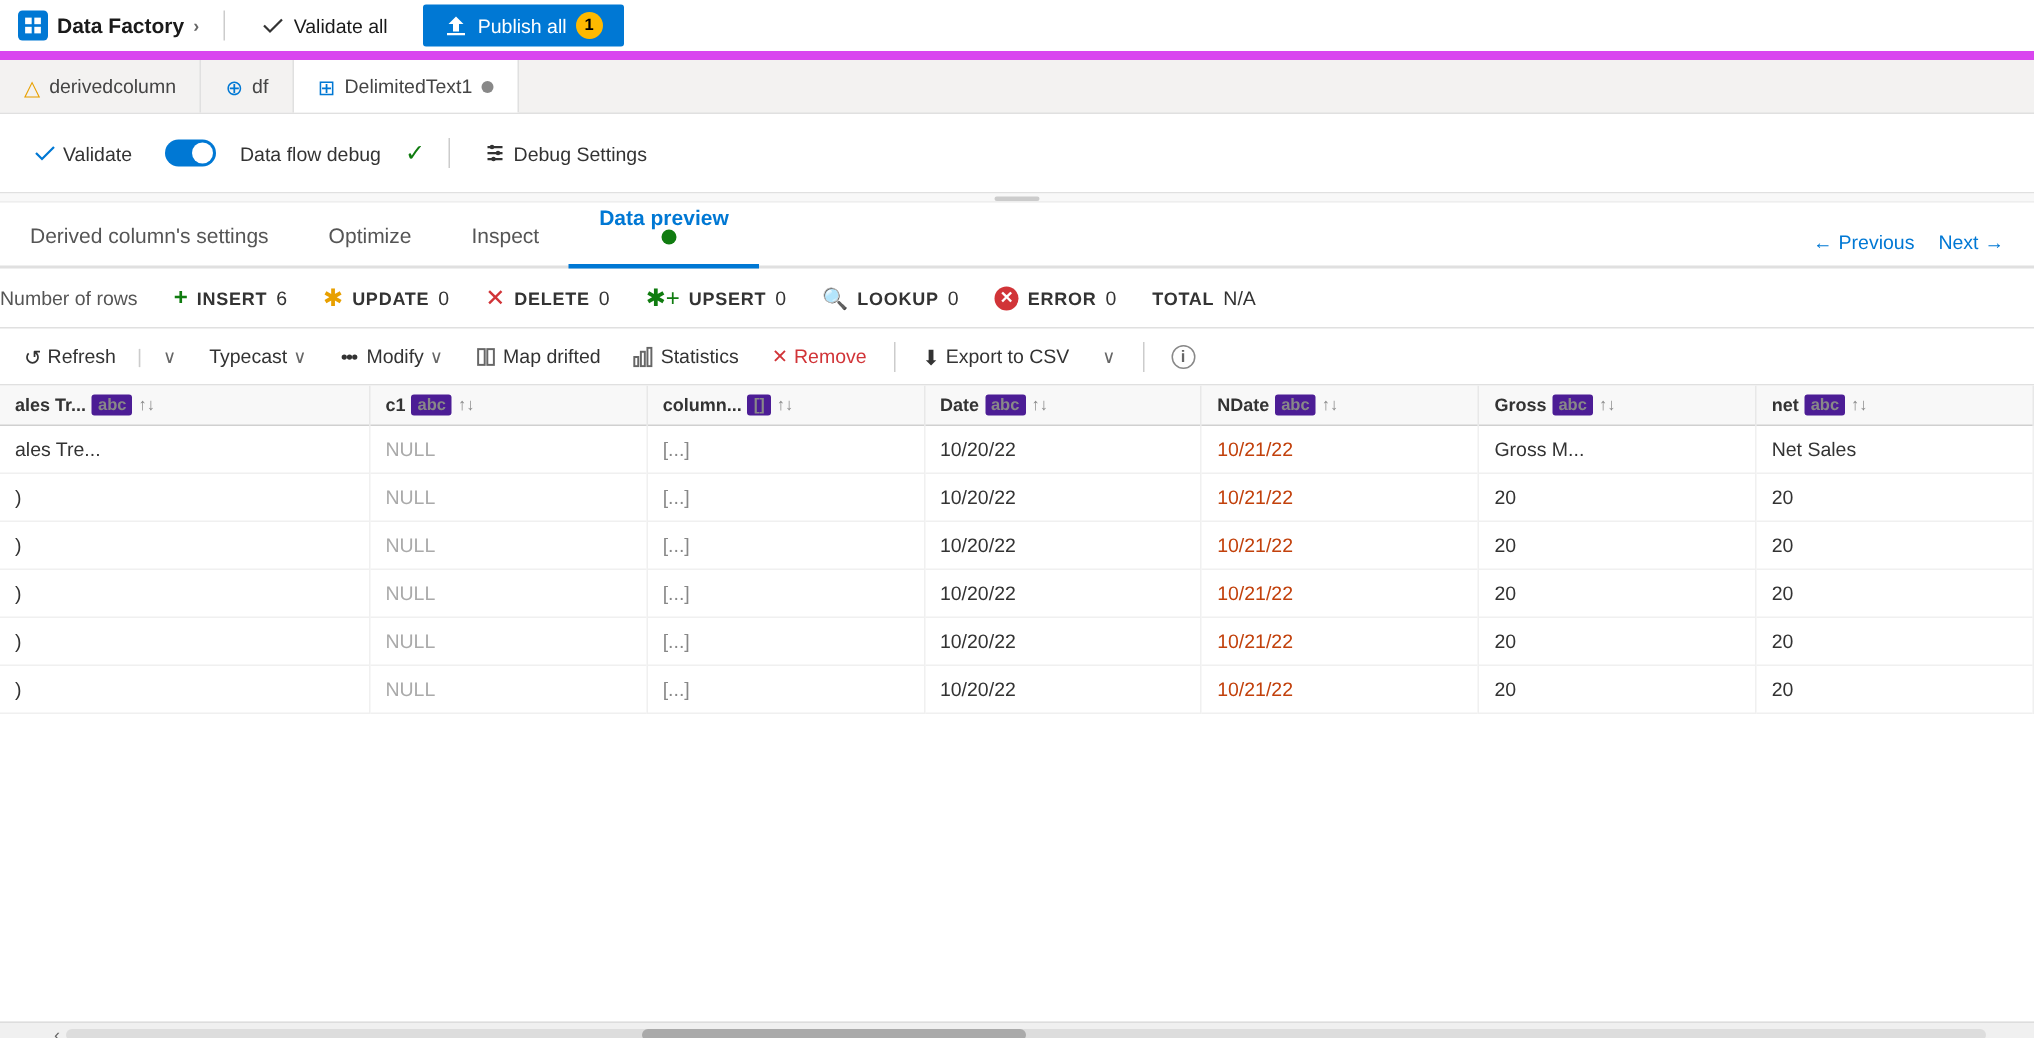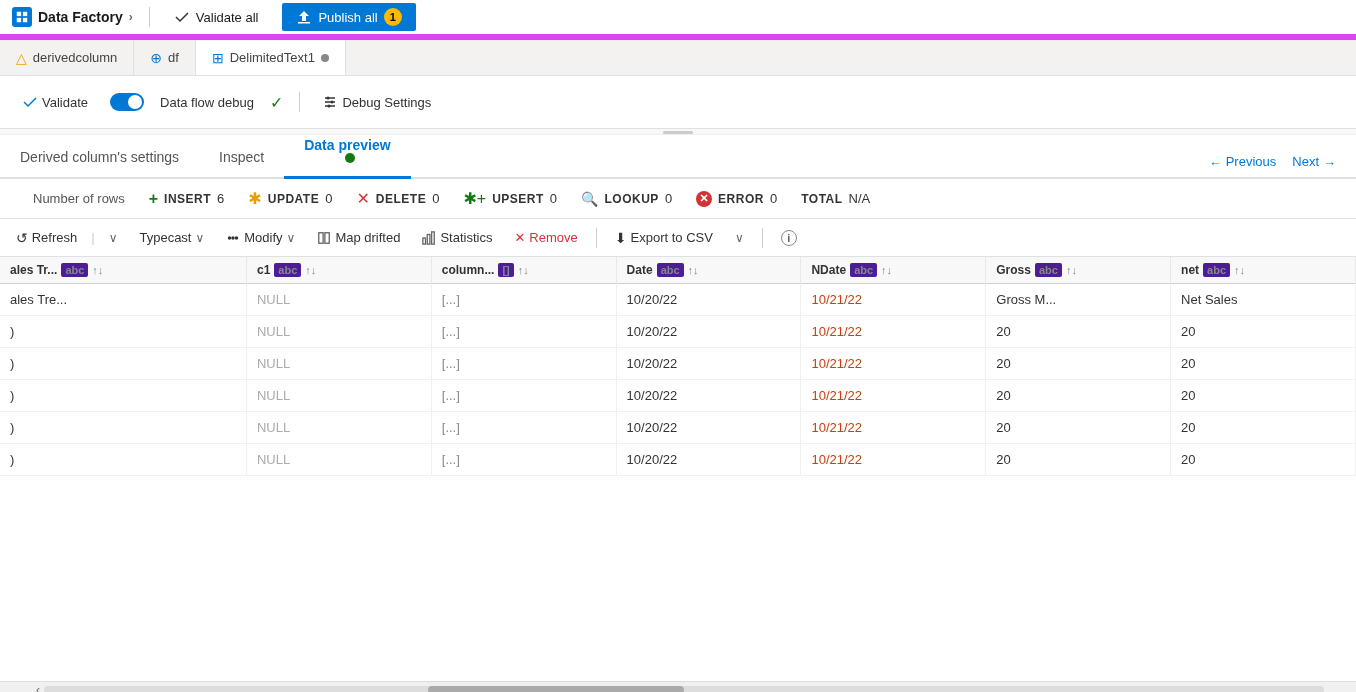--- a/index.html
+++ b/index.html
@@ -123,21 +123,21 @@
       padding-right: 20px; padding-bottom: 8px;
     }
     .prev-next-btn {
       background: none; border: none; cursor: pointer; color: #0078d4;
       font-size: 13px; display: flex; align-items: center; gap: 4px;
     }
 
     
     .stats-row {
       display: flex; align-items: center; height: 40px;
-      padding: 0 33px; border-bottom: 1px solid #e0e0e0;
+      padding: 0 0; border-bottom: 1px solid #e0e0e0;
       gap: 24px; font-size: 13px;
     }
     .stats-label { color: #555; }
     .stats-item { display: flex; align-items: center; gap: 6px; }
     .stats-icon-insert { color: #107c10; font-weight: bold; font-size: 16px; }
     .stats-icon-update { color: #e8a000; font-size: 16px; }
     .stats-icon-delete { color: #d13438; font-size: 16px; }
     .stats-icon-upsert { color: #107c10; font-size: 16px; }
     .stats-icon-lookup { color: #888; font-size: 14px; }
     .stats-icon-error { background: #d13438; color: white; border-radius: 50%; width: 16px; height: 16px; display: flex; align-items: center; justify-content: center; font-size: 11px; font-weight: bold; }
@@ -273,20 +273,23 @@
   </button>
 </div>
 
 <div style="display:flex;justify-content:center;height:6px;background:#f8f8f8;border-bottom:1px solid #eee;">
   <div style="width:30px;height:3px;background:#ccc;border-radius:2px;margin-top:2px;"></div>
 </div>
 
 <div class="section-tabs">
   <div class="section-tab">
     <span>Derived column's settings</span>
+  </div>
+  <div class="section-tab">
+    <span>Optimize</span>
   </div>
   <div class="section-tab">
     <span>Inspect</span>
   </div>
   <div class="section-tab active">
     <span>Data preview</span>
     <span class="section-tab-dot"></span>
   </div>
   <div class="prev-next">
     <button class="prev-next-btn">

